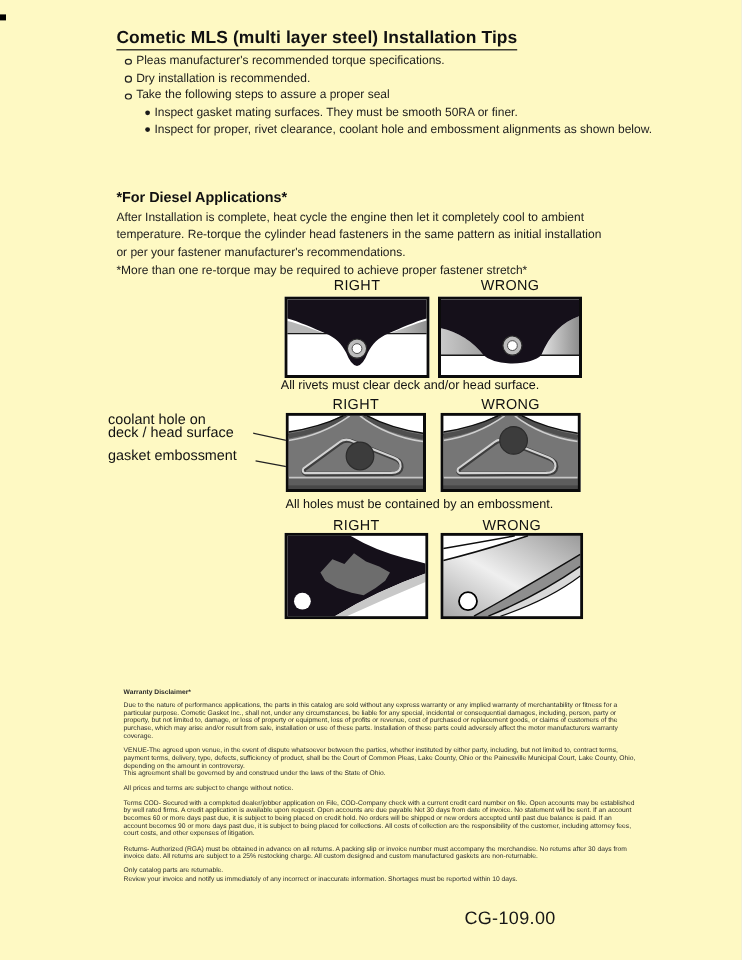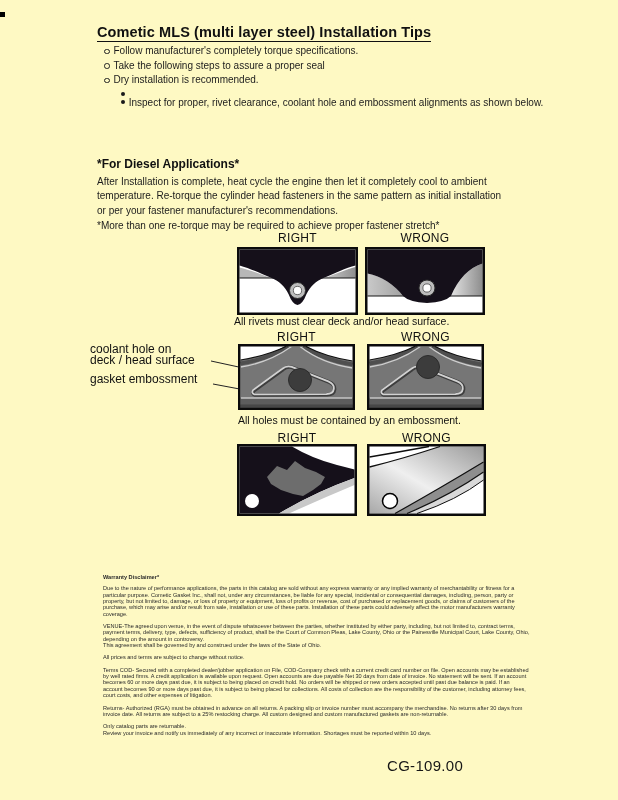--- a/index.html
+++ b/index.html
@@ -46,32 +46,33 @@
 
 <div class="page">
 
   <div class="abs edge-mark"></div>
 
   <div class="abs title">Cometic MLS (multi layer steel) Installation Tips</div>
 
   <div class="abs bullets">
     <div class="b-row">
       <span class="glyph1"></span>
-      <span>Follow manufacturer's completely torque specifications.</span>
+      <span>Pleas manufacturer's recommended torque specifications.</span>
+    </div>
+    <div class="b-row">
+      <span class="glyph1"></span>
+      <span>Dry installation is recommended.</span>
     </div>
     <div class="b-row">
       <span class="glyph1"></span>
       <span>Take the following steps to assure a proper seal</span>
     </div>
-    <div class="b-row">
-      <span class="glyph1"></span>
-      <span>Dry installation is recommended.</span>
-    </div>
     <div class="b-row sub">
       <span class="glyph2"></span>
+      <span>Inspect gasket mating surfaces.  They must be smooth 50RA or finer.</span>
     </div>
     <div class="b-row sub">
       <span class="glyph2"></span>
       <span>Inspect for proper, rivet clearance, coolant hole and embossment alignments as shown below.</span>
     </div>
   </div>
 
   <div class="abs h2">*For Diesel Applications*</div>
   <div class="abs para note">*More than one re-torque may be required to achieve proper fastener stretch*</div>
   <div class="abs para p2">After Installation is complete, heat cycle the engine then let it completely cool to ambient

